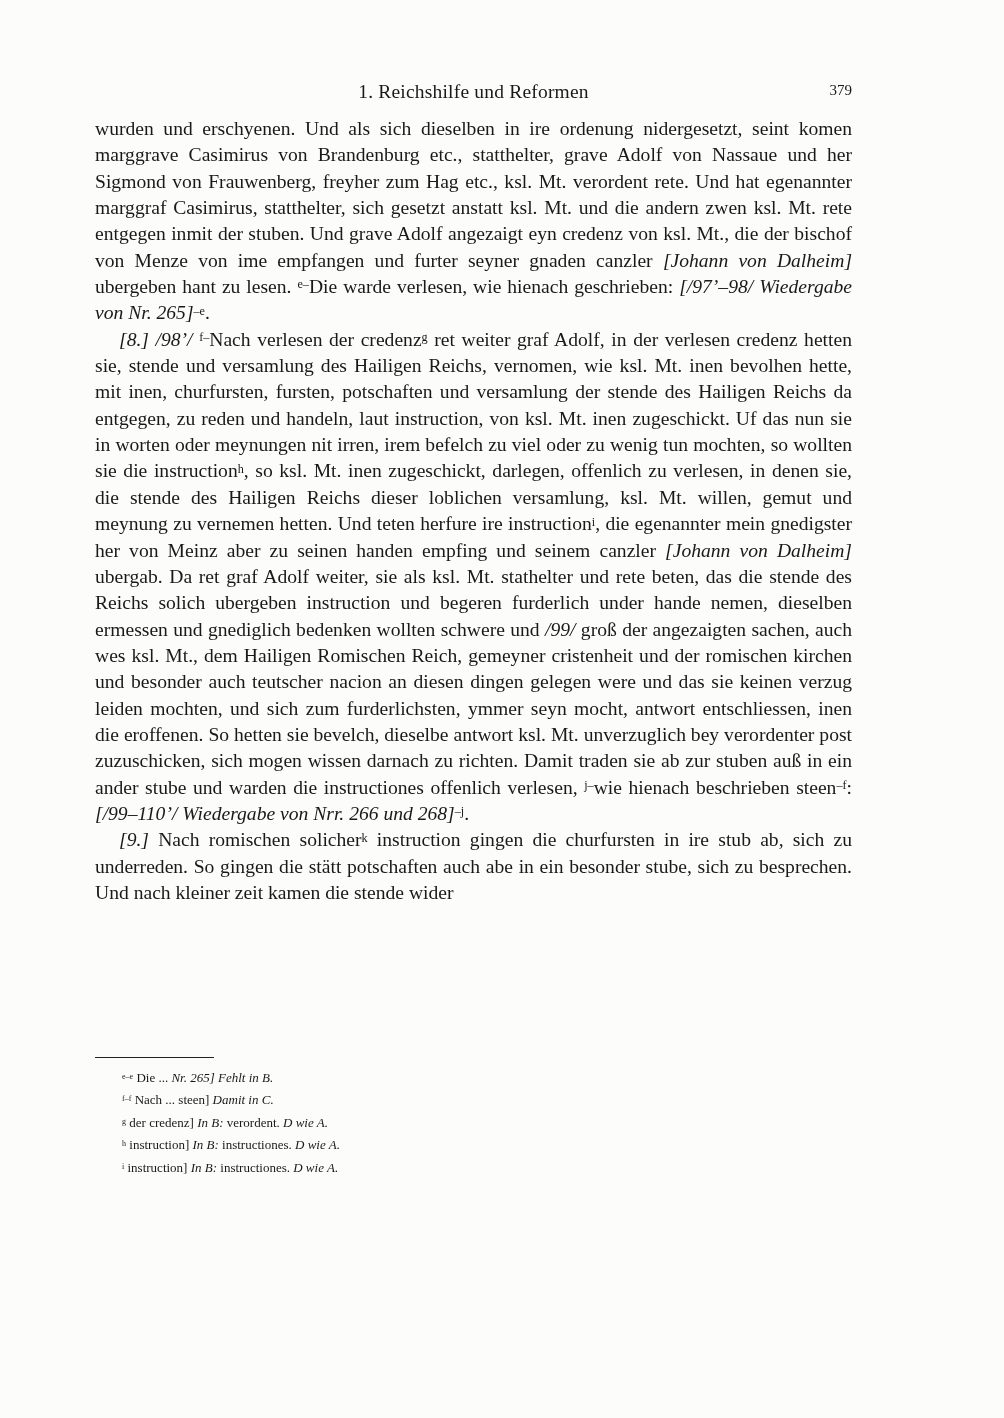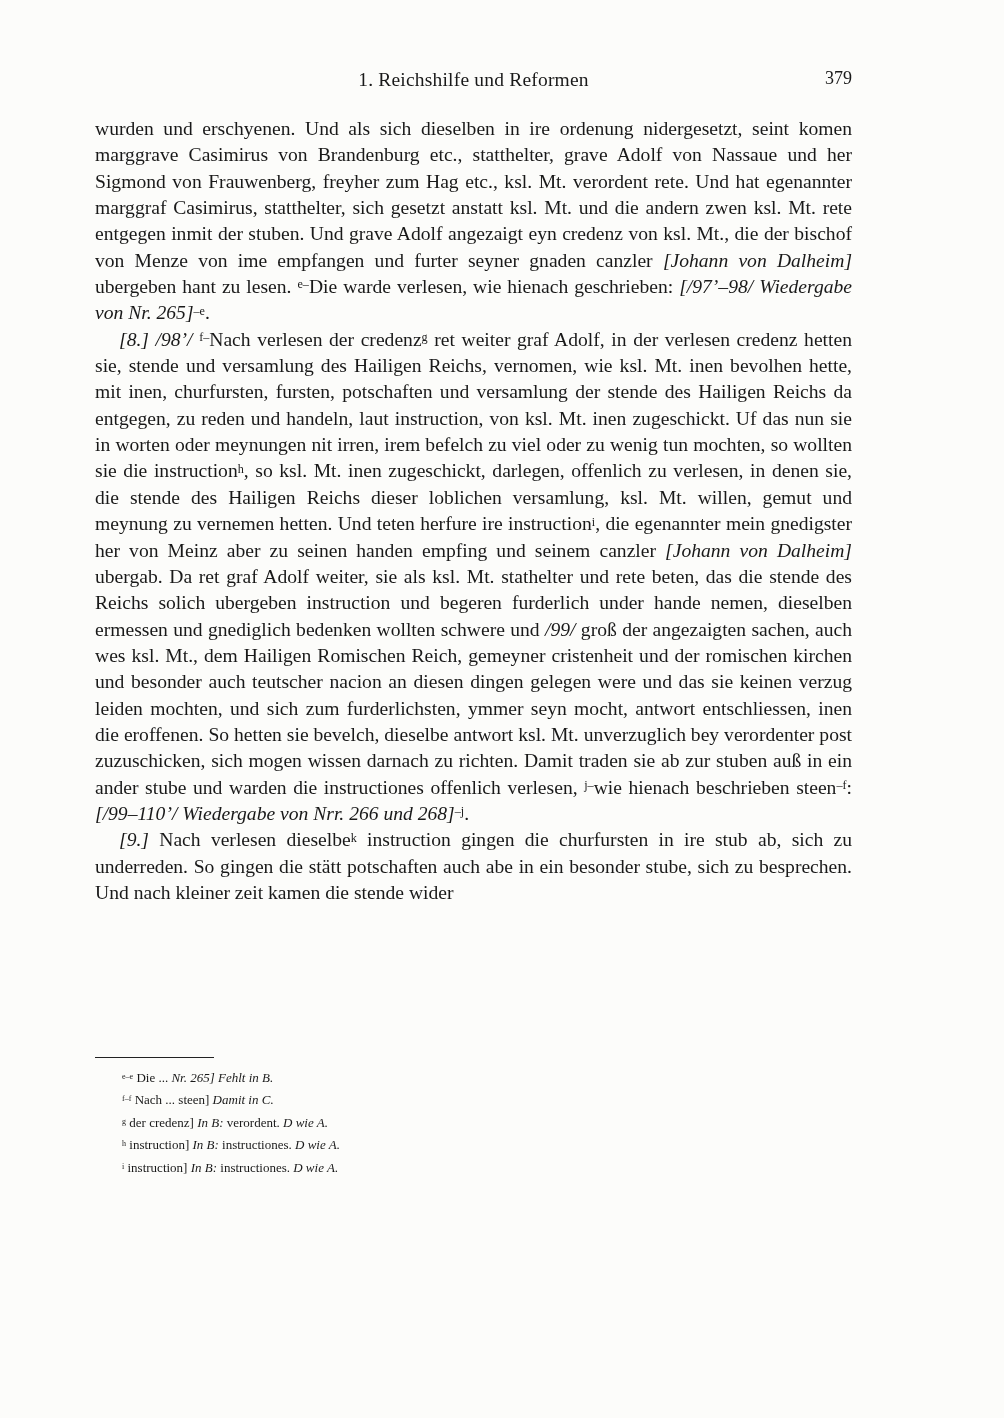--- a/index.html
+++ b/index.html
@@ -14,35 +14,35 @@
     height: 1418px;
     margin: 0 auto;
     background: #fcfcfa;
     color: #191919;
     font-family: "Liberation Serif", "DejaVu Serif", serif;
     overflow: hidden;
   }
   .running-head {
     position: absolute;
     left: 95px;
-    top: 68px;
+    top: 80px;
     width: 757px;
     font-size: 19.5px;
     line-height: 24px;
   }
   .chapter-title {
     display: block;
     text-align: center;
     letter-spacing: 0.01em;
   }
   .page-number {
     position: absolute;
     right: 0;
     top: -2px;
-    font-size: 18px;
+    font-size: 15px;
     text-align: center;
   }
   .text-block {
     position: absolute;
     left: 95px;
     top: 116px;
     width: 757px;
   }
   p.para {
     margin: 0;
@@ -94,21 +94,21 @@
 <div class="page">
 
   <header class="running-head">
     <span class="chapter-title">1.  Reichshilfe und Reformen</span>
     <span class="page-number">379</span>
   </header>
 
   <main class="text-block" id="body-text">
       <p class="para"><span>wurden und erschyenen. Und als sich dieselben in ire ordenung nidergesetzt, seint komen marggrave Casimirus von Brandenburg etc., statthelter, grave Adolf von Nassaue und her Sigmond von Frauwenberg, freyher zum Hag etc., ksl. Mt. verordent rete. Und hat egenannter marggraf Casimirus, statthelter, sich gesetzt anstatt ksl. Mt. und die andern zwen ksl. Mt. rete entgegen inmit der stuben. Und grave Adolf angezaigt eyn credenz von ksl. Mt., die der bischof von Menze von ime empfangen und furter seyner gnaden canzler </span><span class="it">[Johann von Dalheim]</span><span> ubergeben hant zu lesen. </span><sup>e–</sup><span>Die warde verlesen, wie hienach geschrieben: </span><span class="it">[/97’–98/ Wiedergabe von Nr. 265]</span><sup>–e</sup><span>.</span></p>
       <p class="para indent"><span class="it">[8.] /98’/ </span><sup>f–</sup><span>Nach verlesen der credenz</span><sup>g</sup><span> ret weiter graf Adolf, in der verlesen credenz hetten sie, stende und versamlung des Hailigen Reichs, vernomen, wie ksl. Mt. inen bevolhen hette, mit inen, churfursten, fursten, potschaften und versamlung der stende des Hailigen Reichs da entgegen, zu reden und handeln, laut instruction, von ksl. Mt. inen zugeschickt. Uf das nun sie in worten oder meynungen nit irren, irem befelch zu viel oder zu wenig tun mochten, so wollten sie die instruction</span><sup>h</sup><span>, so ksl. Mt. inen zugeschickt, darlegen, offenlich zu verlesen, in denen sie, die stende des Hailigen Reichs dieser loblichen versamlung, ksl. Mt. willen, gemut und meynung zu vernemen hetten. Und teten herfure ire instruction</span><sup>i</sup><span>, die egenannter mein gnedigster her von Meinz aber zu seinen handen empfing und seinem canzler </span><span class="it">[Johann von Dalheim]</span><span> ubergab. Da ret graf Adolf weiter, sie als ksl. Mt. stathelter und rete beten, das die stende des Reichs solich ubergeben instruction und begeren furderlich under hande nemen, dieselben ermessen und gnediglich bedenken wollten schwere und </span><span class="it">/99/</span><span> groß der angezaigten sachen, auch wes ksl. Mt., dem Hailigen Romischen Reich, gemeyner cristenheit und der romischen kirchen und besonder auch teutscher nacion an diesen dingen gelegen were und das sie keinen verzug leiden mochten, und sich zum furderlichsten, ymmer seyn mocht, antwort entschliessen, inen die eroffenen. So hetten sie bevelch, dieselbe antwort ksl. Mt. unverzuglich bey verordenter post zuzuschicken, sich mogen wissen darnach zu richten. Damit traden sie ab zur stuben auß in ein ander stube und warden die instructiones offenlich verlesen, </span><sup>j–</sup><span>wie hienach beschrieben steen</span><sup>–f</sup><span>: </span><span class="it">[/99–110’/ Wiedergabe von Nrr. 266 und 268]</span><sup>–j</sup><span>.</span></p>
-      <p class="para indent"><span class="it">[9.]</span><span> Nach verlesen dieselbe</span><sup>k</sup><span> instruction gingen die churfursten in ire stub ab, sich zu underreden. So gingen die stätt potschaften auch abe in ein besonder stube, sich zu besprechen. Und nach kleiner zeit kamen die stende wider</span></p>
+      <p class="para indent"><span class="it">[9.]</span><span> Nach romischen solicher</span><sup>k</sup><span> instruction gingen die churfursten in ire stub ab, sich zu underreden. So gingen die stätt potschaften auch abe in ein besonder stube, sich zu besprechen. Und nach kleiner zeit kamen die stende wider</span></p>
     </main>
 
   <div class="footnote-rule"></div>
 
   <section class="footnotes" id="footnotes">
       <p class="fn"><sup>e–e</sup><span> Die ... </span><span class="it">Nr. 265] Fehlt in B.</span></p>
       <p class="fn"><sup>f–f</sup><span> Nach ... steen] </span><span class="it">Damit in C.</span></p>
       <p class="fn"><sup>g</sup><span> der credenz] </span><span class="it">In B:</span><span> verordent. </span><span class="it">D wie A.</span></p>
       <p class="fn"><sup>h</sup><span> instruction] </span><span class="it">In B:</span><span> instructiones. </span><span class="it">D wie A.</span></p>
       <p class="fn"><sup>i</sup><span> instruction] </span><span class="it">In B:</span><span> instructiones. </span><span class="it">D wie A.</span></p>

